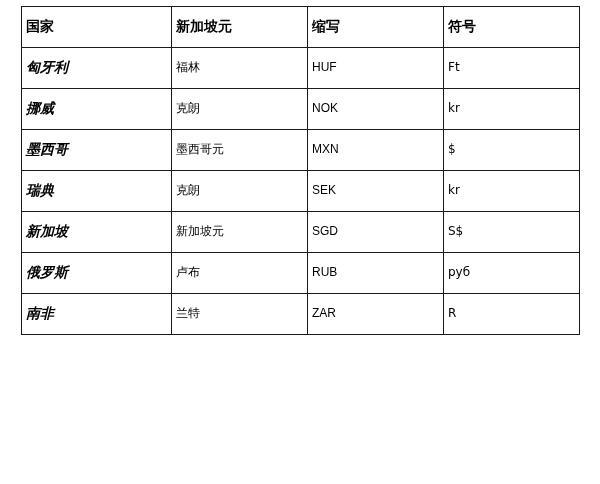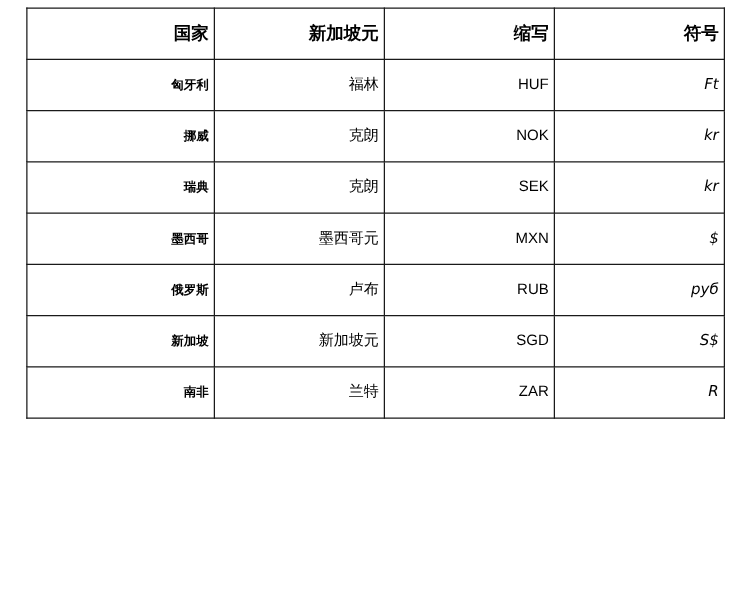--- a/index.html
+++ b/index.html
@@ -29,42 +29,42 @@
   }
   table.currency-table col.c-country { width: 150px; }
   table.currency-table col.c-name    { width: 136px; }
   table.currency-table col.c-code    { width: 136px; }
   table.currency-table col.c-symbol  { width: 136px; }
 
   table.currency-table th,
   table.currency-table td {
     border: 1px solid #1a1a1a;
     height: 40px;
-    text-align: right;
+    text-align: left;
     vertical-align: middle;
     padding: 0 4px;
     font-size: 14px;
     line-height: 1.1;
   }
   table.currency-table thead th {
     font-weight: bold;
     font-size: 14px;
   }
   table.currency-table td.country {
     font-weight: bold;
-    font-size: 10px;
+    font-size: 14px;
+    font-style: italic;
   }
   table.currency-table td.plain {
     font-weight: normal;
     font-size: 12px;
   }
   .sym {
     font-family: "DejaVu Sans", sans-serif;
     font-size: 14px;
-    font-style: italic;
   }
 </style>
 </head>
 <body>
 
 <div class="page">
   <table class="currency-table">
     <colgroup>
       <col class="c-country">
       <col class="c-name">
@@ -86,42 +86,42 @@
         <td class="plain">HUF</td>
         <td class="plain sym">Ft</td>
       </tr>
       <tr>
         <td class="country">挪威</td>
         <td class="plain">克朗</td>
         <td class="plain">NOK</td>
         <td class="plain sym">kr</td>
       </tr>
       <tr>
+        <td class="country">墨西哥</td>
+        <td class="plain">墨西哥元</td>
+        <td class="plain">MXN</td>
+        <td class="plain sym">$</td>
+      </tr>
+      <tr>
         <td class="country">瑞典</td>
         <td class="plain">克朗</td>
         <td class="plain">SEK</td>
         <td class="plain sym">kr</td>
       </tr>
       <tr>
-        <td class="country">墨西哥</td>
-        <td class="plain">墨西哥元</td>
-        <td class="plain">MXN</td>
-        <td class="plain sym">$</td>
+        <td class="country">新加坡</td>
+        <td class="plain">新加坡元</td>
+        <td class="plain">SGD</td>
+        <td class="plain sym">S$</td>
       </tr>
       <tr>
         <td class="country">俄罗斯</td>
         <td class="plain">卢布</td>
         <td class="plain">RUB</td>
         <td class="plain sym">руб</td>
-      </tr>
-      <tr>
-        <td class="country">新加坡</td>
-        <td class="plain">新加坡元</td>
-        <td class="plain">SGD</td>
-        <td class="plain sym">S$</td>
       </tr>
       <tr>
         <td class="country">南非</td>
         <td class="plain">兰特</td>
         <td class="plain">ZAR</td>
         <td class="plain sym">R</td>
       </tr>
     </tbody>
   </table>
 </div>

